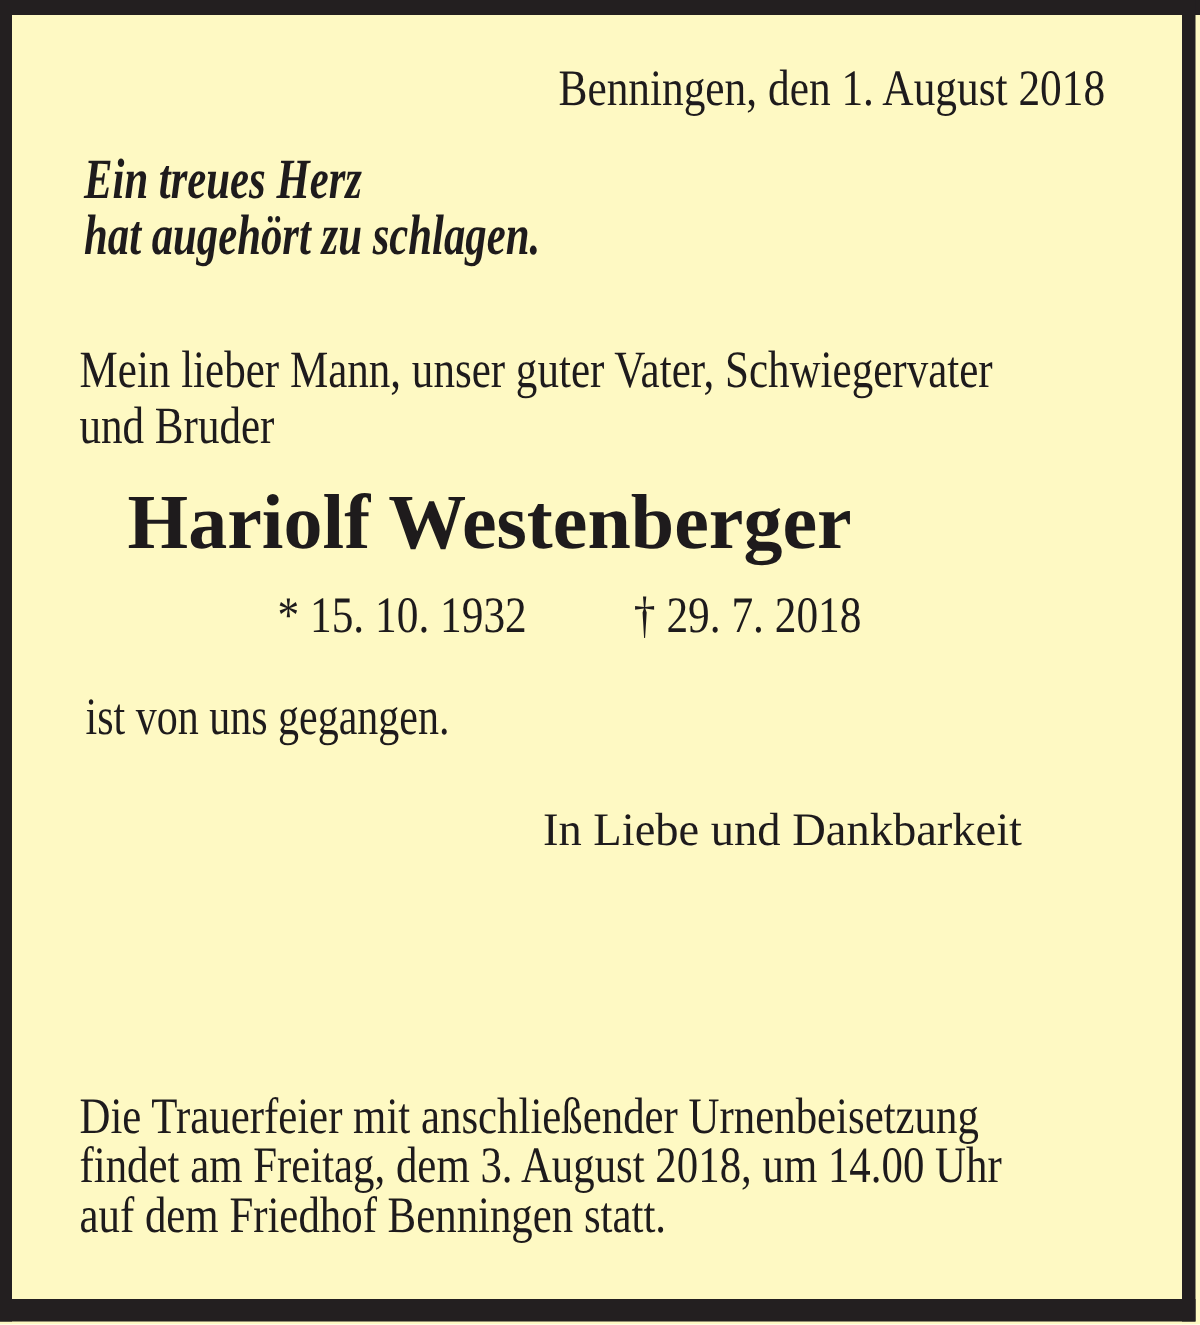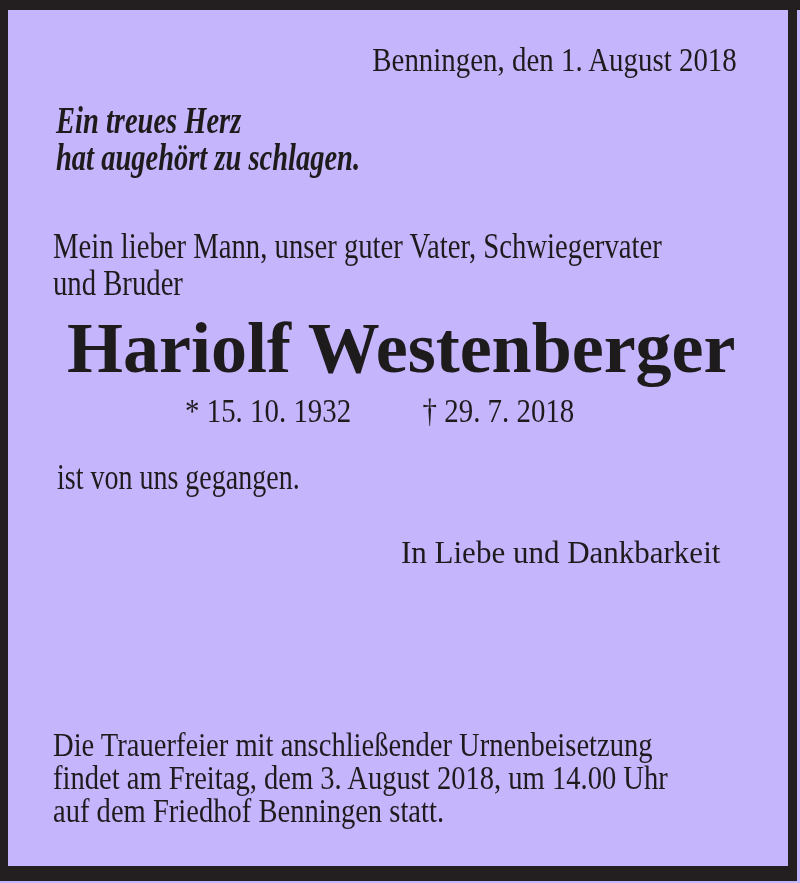--- a/index.html
+++ b/index.html
@@ -4,21 +4,21 @@
 <style>
   html, body {
     margin: 0;
     padding: 0;
     background: #ffffff;
   }
   .notice {
     position: relative;
     width: 800px;
     height: 883px;
-    background: #c4b5fd;
+    background: #fef9c3;
     color: #1e1b1c;
     font-family: "Liberation Serif", serif;
     overflow: hidden;
   }
   .frame {
     position: absolute;
     background: #231f20;
   }
   .frame-top    { left: 0;     top: 0;     width: 800px; height: 10px; }
   .frame-left   { left: 0;     top: 0;     width: 8px;   height: 881px; }
@@ -47,23 +47,23 @@
   }
   .intro {
     left: 53px;
     top: 228px;
     font-size: 35px;
     line-height: 37px;
     transform: scaleX(0.82);
     transform-origin: 0 0;
   }
   .deceased-name {
-    left: 67px;
+    left: 85px;
     top: 311px;
-    font-size: 72px;
+    font-size: 52px;
     line-height: 75px;
     font-weight: bold;
   }
   .dates {
     left: 185px;
     top: 394px;
     font-size: 34px;
     line-height: 34px;
     display: flex;
     gap: 84px;
@@ -76,21 +76,20 @@
     font-size: 35px;
     line-height: 36px;
     transform: scaleX(0.80);
     transform-origin: 0 0;
   }
   .family {
     left: 362px;
     top: 535px;
     font-size: 31px;
     line-height: 35px;
-    margin-left: 39px;
   }
   .family b { font-weight: bold; }
   .funeral {
     left: 53px;
     top: 728px;
     font-size: 34px;
     line-height: 33px;
     transform: scaleX(0.84);
     transform-origin: 0 0;
   }

